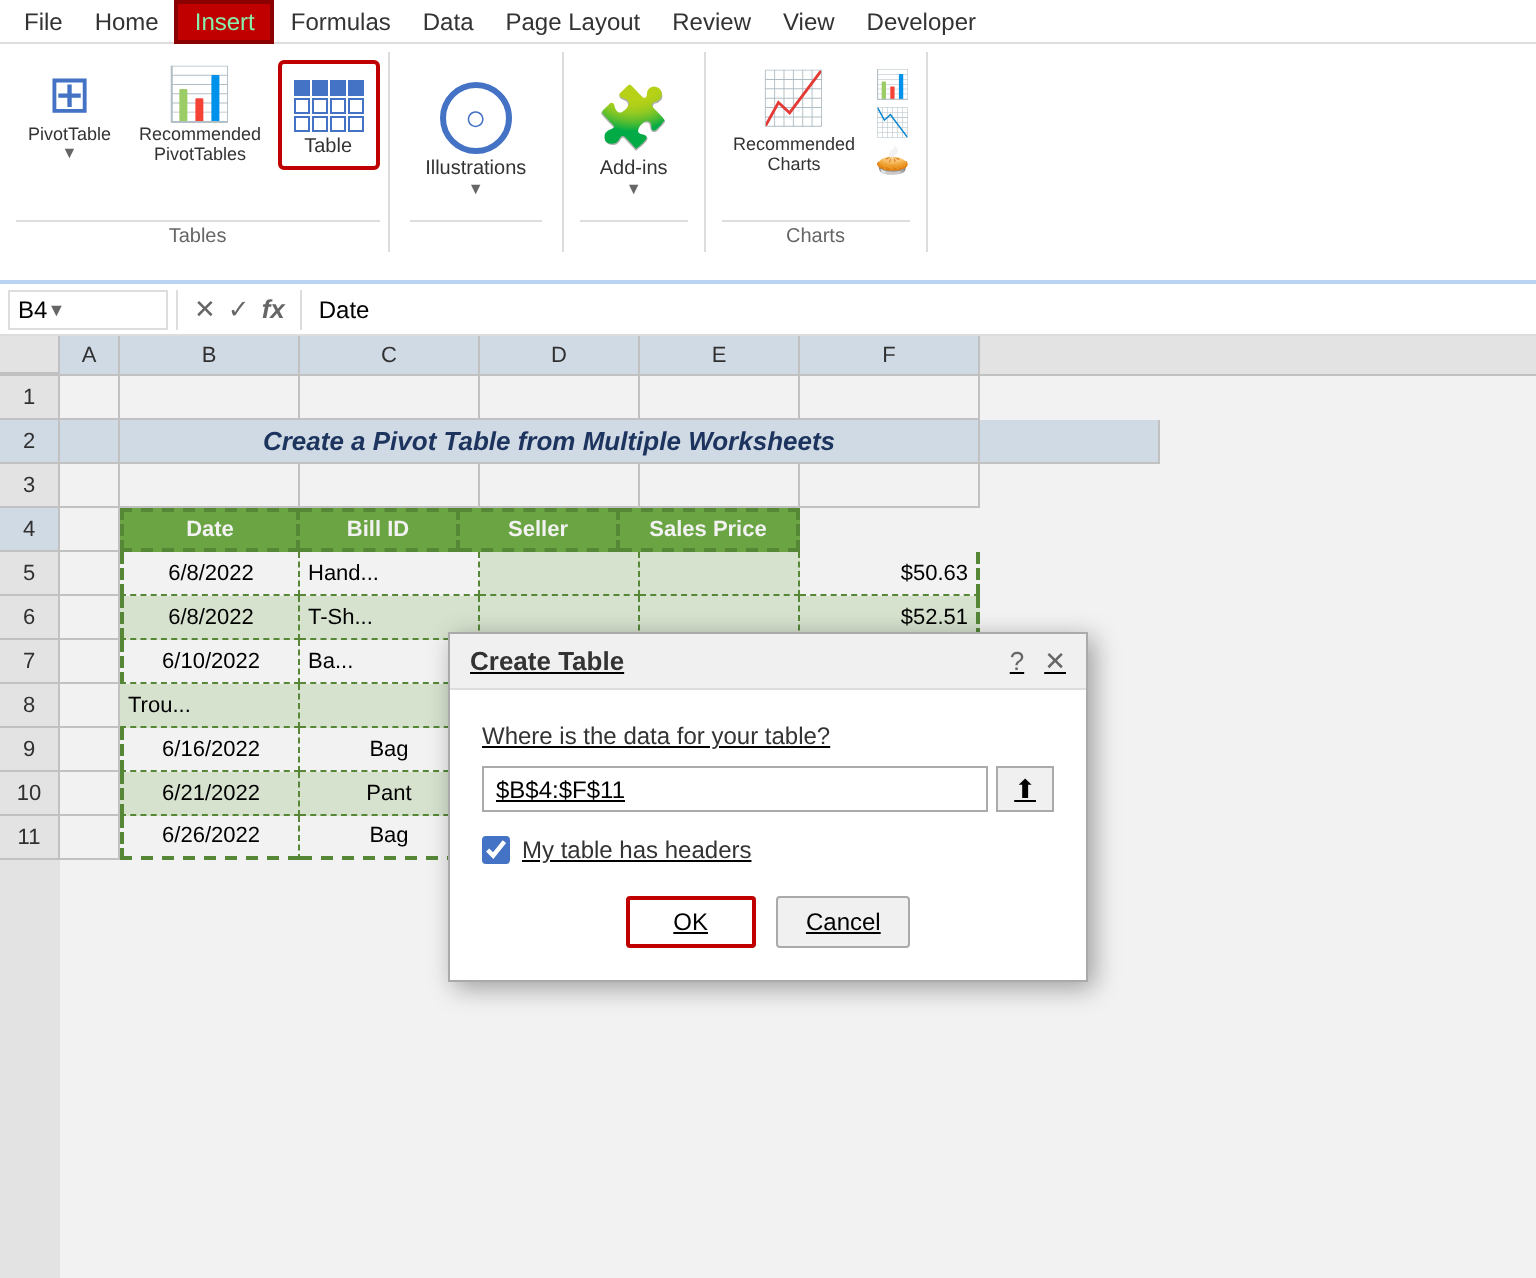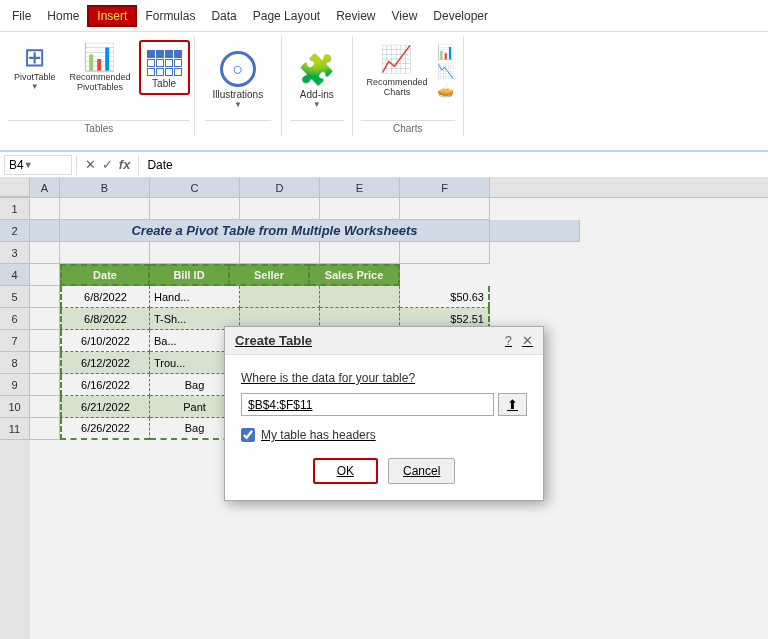--- a/index.html
+++ b/index.html
@@ -1,23 +1,23 @@
 <!DOCTYPE html>
 <html><head>
   <meta charset="utf-8">
   <style>
     * { box-sizing: border-box; margin: 0; padding: 0; }
     body { font-family: 'Segoe UI', Arial, sans-serif; font-size: 12px; background: #fff; width: 768px; height: 639px; overflow: hidden; }
     .menu-item { padding: 2px 8px; cursor: pointer; font-size: 12px; color: #333; }
-    .menu-item.active { background: #c00000; color: #fde047; border: 2px solid #8b0000; }
+    .menu-item.active { background: #c00000; color: #86efac; border: 2px solid #8b0000; }
   </style>
 </head>
 <body>
 
-<div style="display:flex;align-items:center;height:32px;background:#fff;border-bottom:1px solid #ddd;padding:0 4px;">
+<div style="display:flex;align-items:center;height:22px;background:#fff;border-bottom:1px solid #ddd;padding:0 4px;">
   <span class="menu-item">File</span>
   <span class="menu-item">Home</span>
   <span class="menu-item active">Insert</span>
   <span class="menu-item">Formulas</span>
   <span class="menu-item">Data</span>
   <span class="menu-item">Page Layout</span>
   <span class="menu-item">Review</span>
   <span class="menu-item">View</span>
   <span class="menu-item">Developer</span>
 </div>
@@ -95,21 +95,21 @@
           <div style="font-size:14px;color:#4472c4;">📉</div>
           <div style="font-size:14px;color:#4472c4;">🥧</div>
         </div>
       </div>
       <div style="font-size:10px;color:#666;padding:2px 0;border-top:1px solid #ddd;width:100%;text-align:center;">Charts</div>
     </div>
   </div>
 </div>
 
 <div style="display:flex;align-items:center;height:26px;border-bottom:1px solid #ddd;padding:0 4px;gap:4px;background:#fff;">
-  <div style="width:68px;border:1px solid #ddd;padding:2px 4px;font-size:12px;display:flex;align-items:center;justify-content:flex-start;">
+  <div style="width:80px;border:1px solid #ddd;padding:2px 4px;font-size:12px;display:flex;align-items:center;justify-content:flex-start;">
     <span>B4</span>
     <span style="font-size:9px;color:#666;">▼</span>
   </div>
   <div style="width:1px;height:20px;background:#ddd;"></div>
   <div style="display:flex;gap:6px;padding:0 4px;color:#666;font-size:13px;">
     <span>✕</span>
     <span>✓</span>
     <span style="font-style:italic;font-weight:bold;">fx</span>
   </div>
   <div style="width:1px;height:20px;background:#ddd;"></div>
@@ -200,21 +200,20 @@
         <div style="width:30px;border-right:1px solid #ccc;border-bottom:1px solid #ccc;"></div>
         <div style="width:90px;border-right:1px dashed #5a8f3a;border-bottom:1px dashed #5a8f3a;border-left:2px dashed #5a8f3a;font-size:11px;display:flex;align-items:center;justify-content:center;">6/10/2022</div>
         <div style="width:90px;border-right:1px dashed #5a8f3a;border-bottom:1px dashed #5a8f3a;font-size:11px;display:flex;align-items:center;padding:0 4px;">Ba...</div>
         <div style="width:80px;border-right:1px dashed #5a8f3a;border-bottom:1px dashed #5a8f3a;font-size:11px;"></div>
         <div style="width:80px;border-right:1px dashed #5a8f3a;border-bottom:1px dashed #5a8f3a;font-size:11px;"></div>
         <div style="width:90px;border-right:2px dashed #5a8f3a;border-bottom:1px dashed #5a8f3a;font-size:11px;display:flex;align-items:center;justify-content:flex-end;padding:0 4px;">$45.08</div>
       </div>
 
       <div style="display:flex;height:22px;">
         <div style="width:30px;border-right:1px solid #ccc;border-bottom:1px solid #ccc;"></div>
-        <div style="width:90px;border-right:1px dashed #5a8f3a;border-bottom:1px dashed #5a8f3a;border-left:2px dashed #5a8f3a;background:#e2efda;font-size:11px;display:flex;align-items:center;justify-content:center;">6/12/2022</div>
         <div style="width:90px;border-right:1px dashed #5a8f3a;border-bottom:1px dashed #5a8f3a;background:#e2efda;font-size:11px;display:flex;align-items:center;padding:0 4px;">Trou...</div>
         <div style="width:80px;border-right:1px dashed #5a8f3a;border-bottom:1px dashed #5a8f3a;background:#e2efda;font-size:11px;"></div>
         <div style="width:80px;border-right:1px dashed #5a8f3a;border-bottom:1px dashed #5a8f3a;background:#e2efda;font-size:11px;"></div>
         <div style="width:90px;border-right:2px dashed #5a8f3a;border-bottom:1px dashed #5a8f3a;background:#e2efda;font-size:11px;display:flex;align-items:center;justify-content:flex-end;padding:0 4px;">$40.68</div>
       </div>
 
       <div style="display:flex;height:22px;">
         <div style="width:30px;border-right:1px solid #ccc;border-bottom:1px solid #ccc;"></div>
         <div style="width:90px;border-right:1px dashed #5a8f3a;border-bottom:1px dashed #5a8f3a;border-left:2px dashed #5a8f3a;font-size:11px;display:flex;align-items:center;justify-content:center;">6/16/2022</div>
         <div style="width:90px;border-right:1px dashed #5a8f3a;border-bottom:1px dashed #5a8f3a;font-size:11px;display:flex;align-items:center;justify-content:center;">Bag</div>

